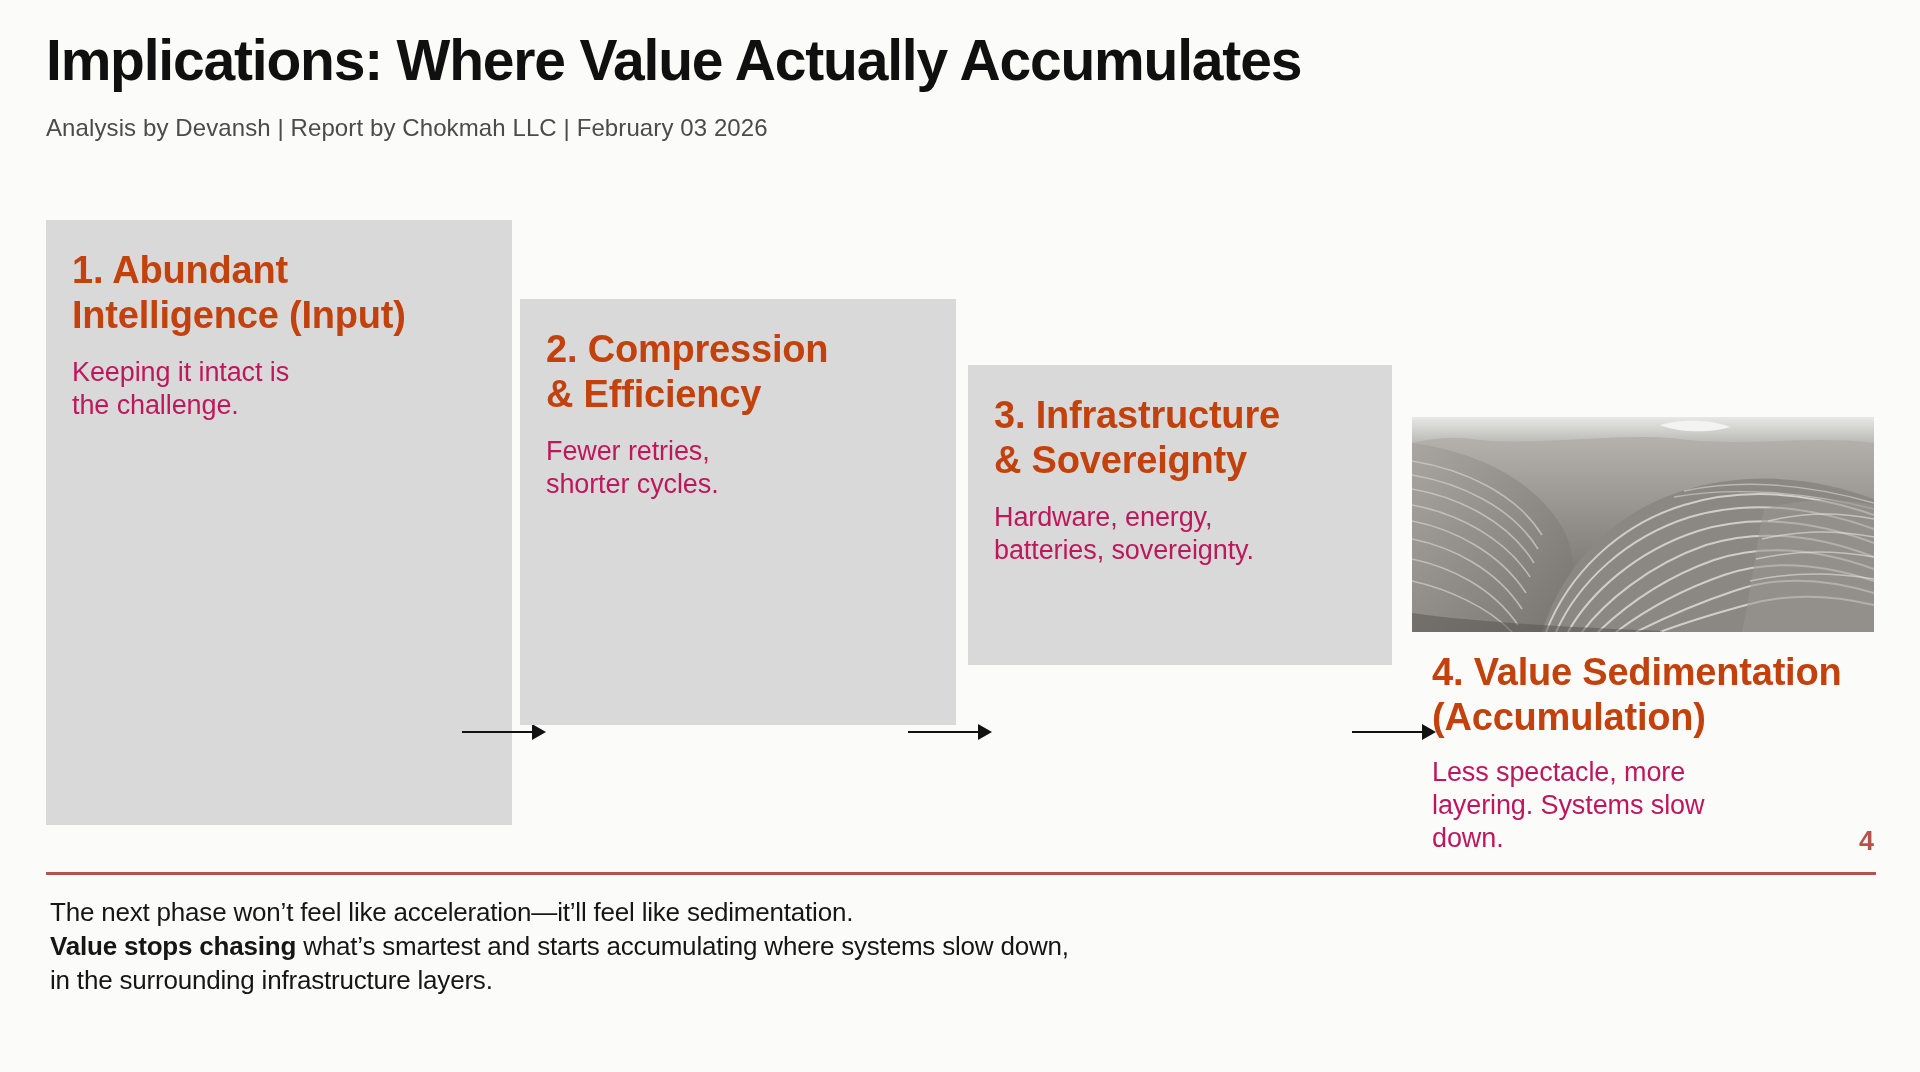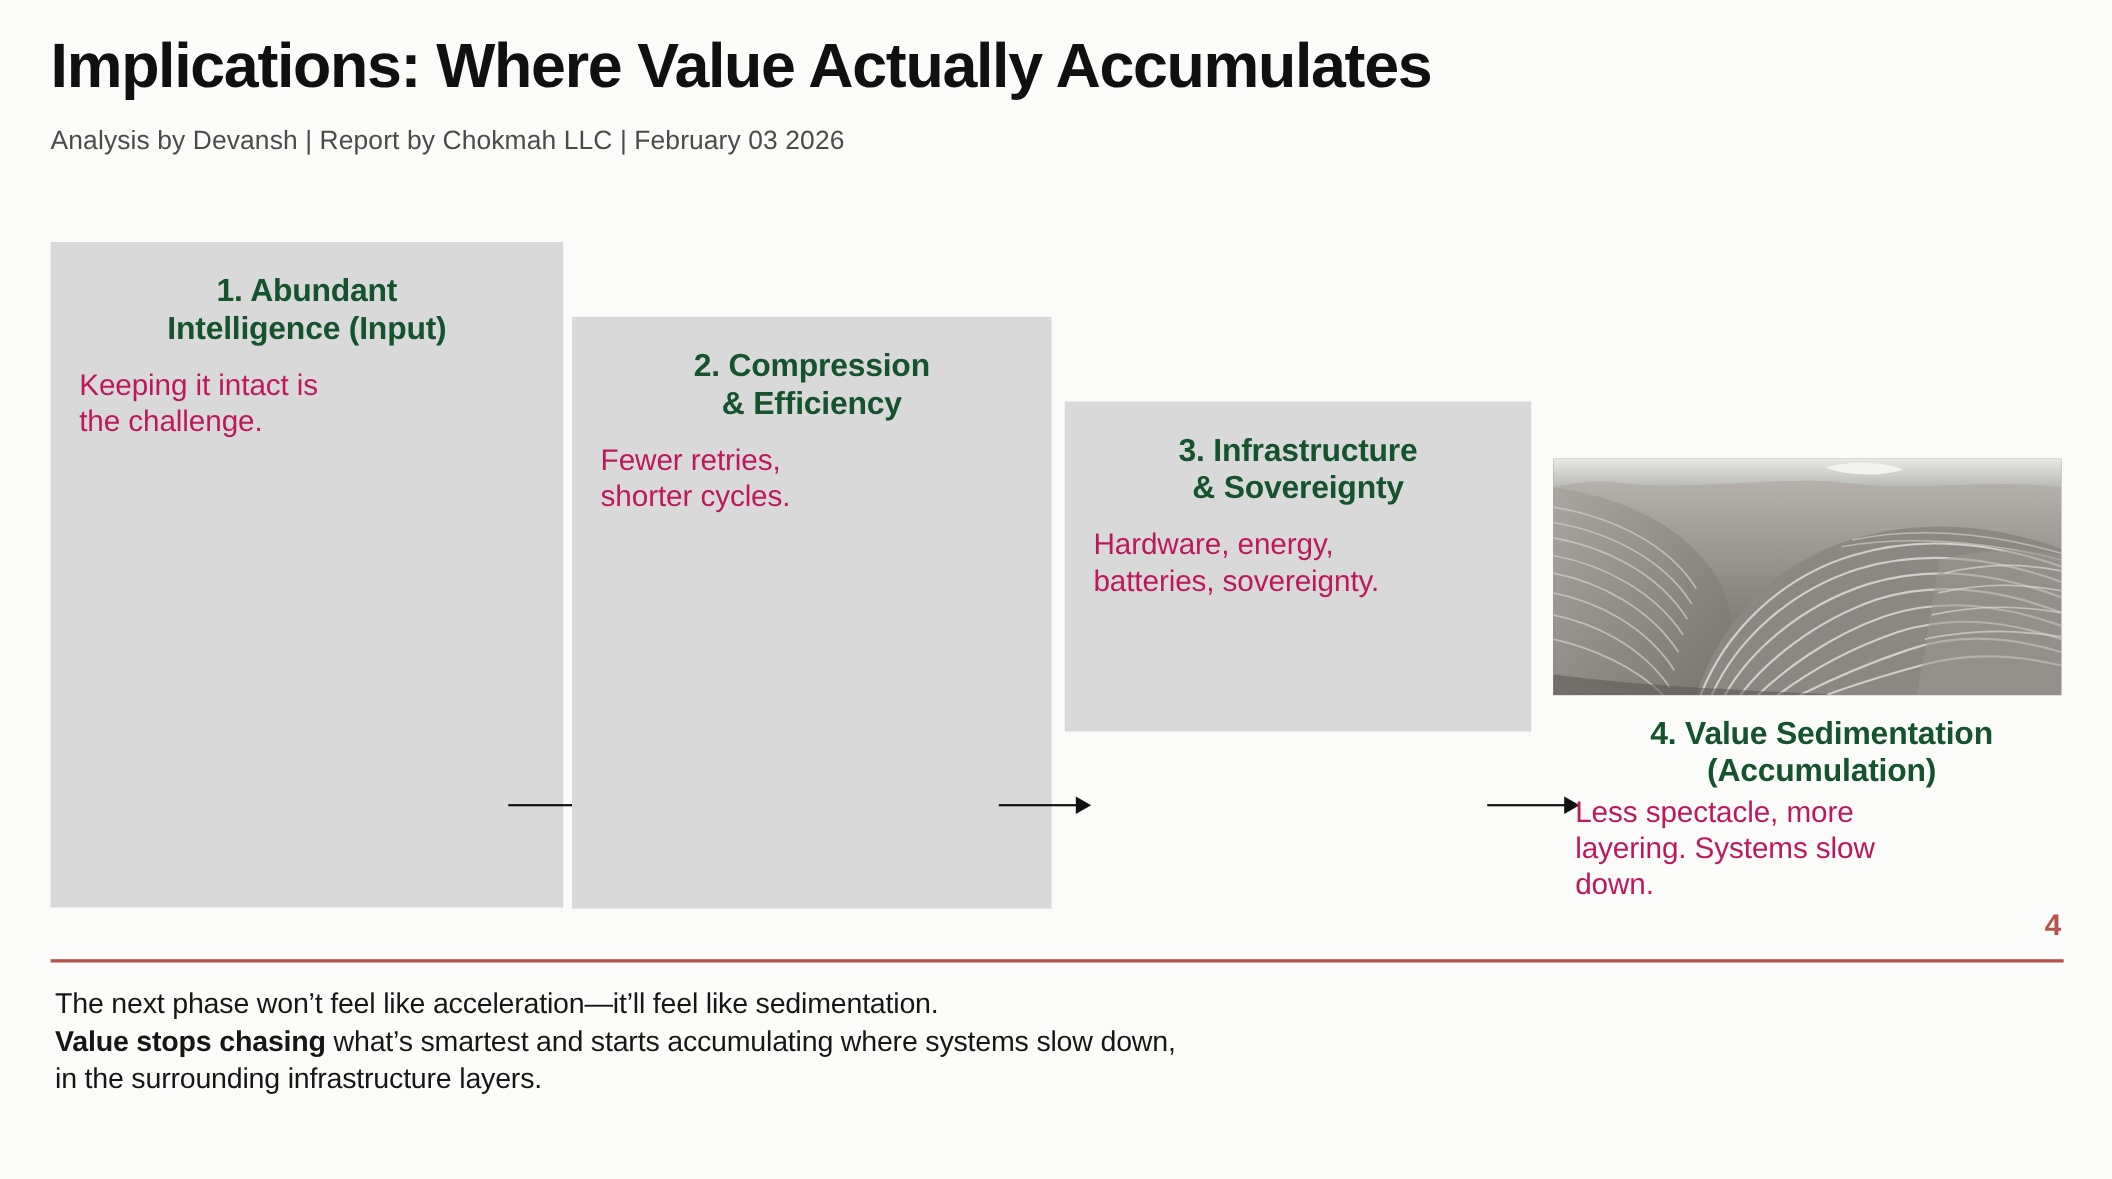--- a/index.html
+++ b/index.html
@@ -54,32 +54,31 @@
     height: 660px;
   }
 
   .stage {
     position: absolute;
     background: #d9d9d9;
     box-sizing: border-box;
     padding: 28px 26px 20px 26px;
   }
   .stage-1 { left: 46px;  top: 10px;  width: 466px; height: 605px; }
-  .stage-2 { left: 520px; top: 78px;  width: 436px; height: 538px; }
+  .stage-2 { left: 520px; top: 89px;  width: 436px; height: 426px; }
   .stage-3 { left: 968px; top: 155px; width: 424px; height: 300px; }
 
   .stage-title {
-    font-size: 29px;
+    font-size: 38px;
     font-weight: bold;
-    color: #14532d;
+    color: #c2410c;
     line-height: 1.18;
     letter-spacing: -0.2px;
     margin: 0 0 18px 0;
     white-space: pre-line;
-    text-align: center;
   }
   .stage-body {
     font-size: 27px;
     color: #be185d;
     line-height: 1.22;
     letter-spacing: -0.1px;
     white-space: pre-line;
   }
 
   
@@ -117,21 +116,21 @@
     background: #8f8f8f;
   }
   .photo svg { display: block; }
 
   .stage-4-text {
     position: absolute;
     left: 1432px;
     top: 440px;
     width: 448px;
   }
-  .stage-4-text .stage-title { margin-bottom: 4px; }
+  .stage-4-text .stage-title { margin-bottom: 16px; }
 
   
   .page-number {
     position: absolute;
     right: 46px;
     top: 826px;
     font-size: 27px;
     font-weight: bold;
     color: #b5524a;
   }

